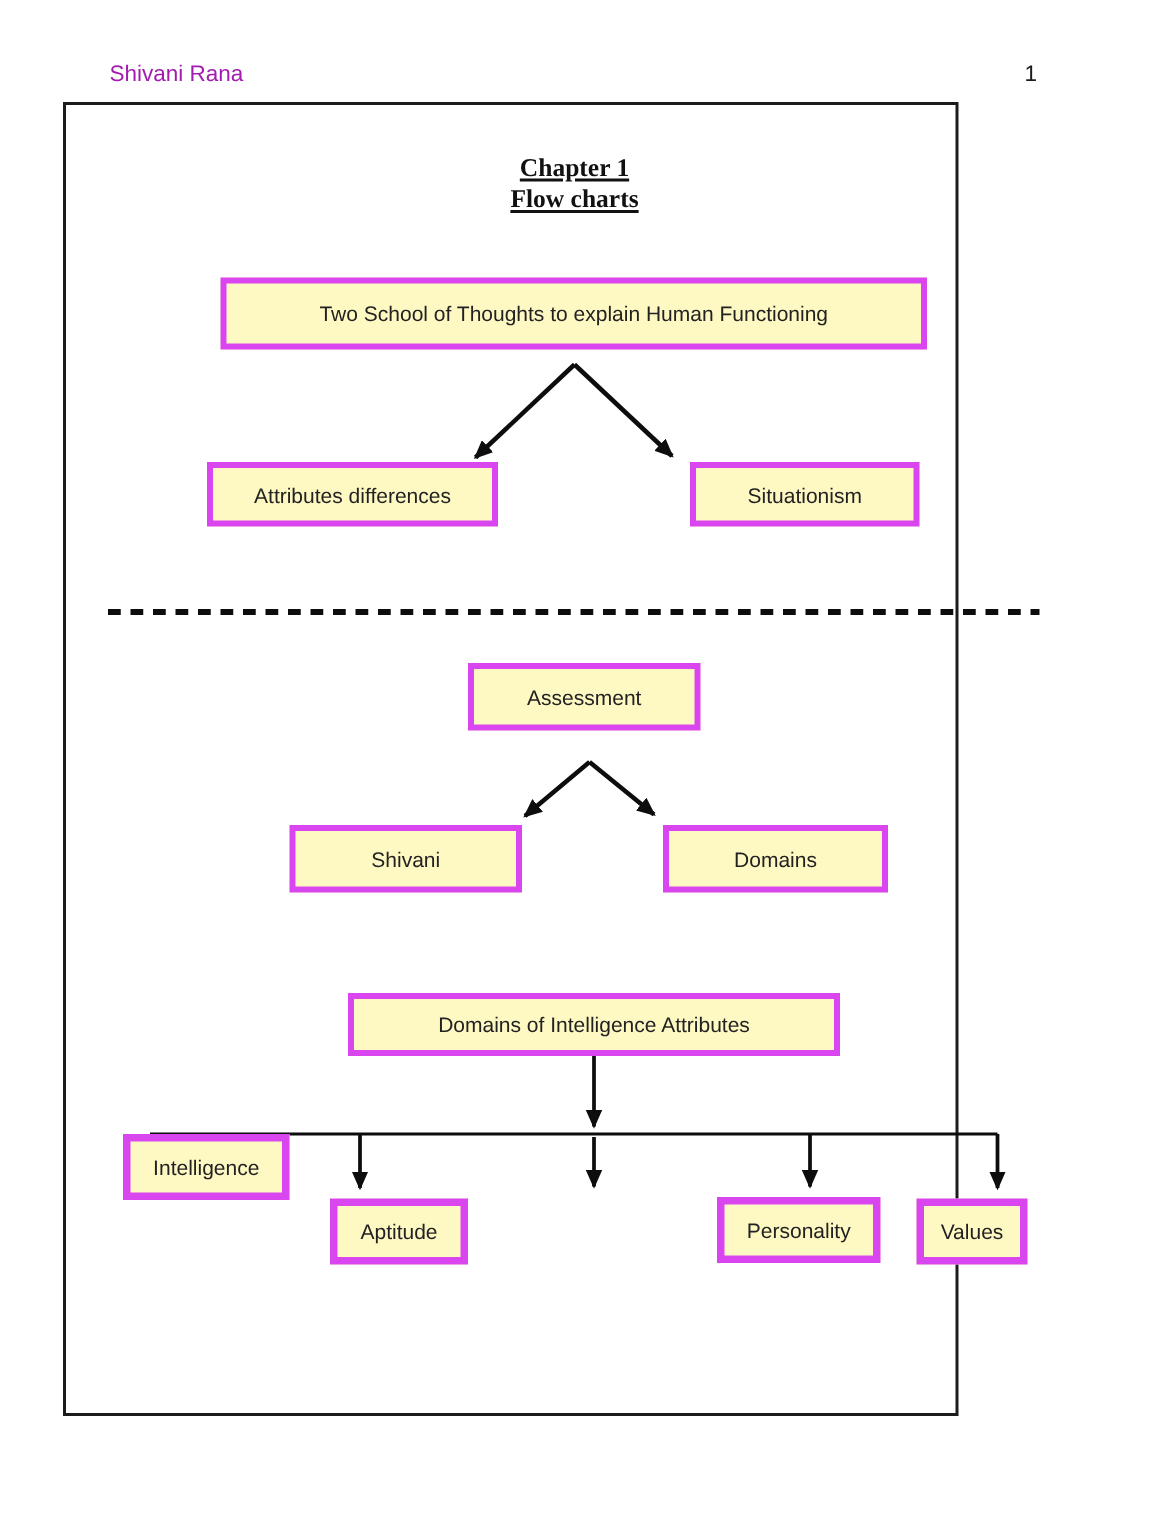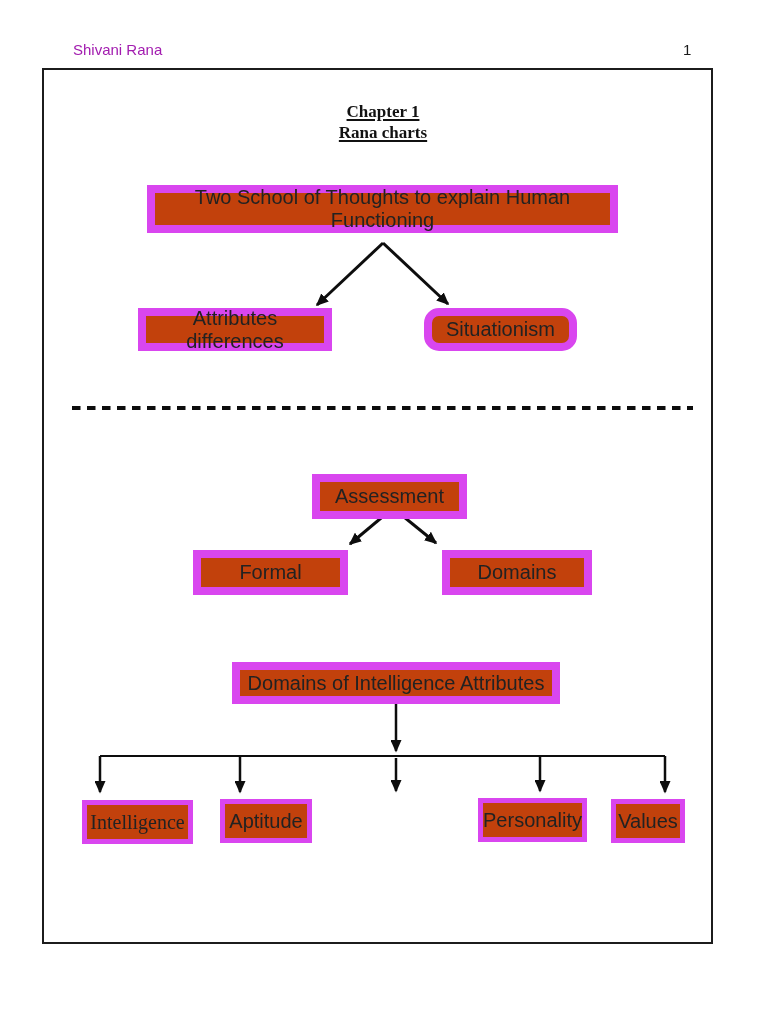--- a/index.html
+++ b/index.html
@@ -25,21 +25,21 @@
     position: absolute;
     left: 683px;
     top: 41px;
     font-size: 15px;
     color: #1a1a1a;
   }
   .page-frame {
     position: absolute;
     left: 42px;
     top: 68px;
-    width: 671px;
+    width: 597px;
     height: 876px;
     border: 2px solid #1c1c1c;
     box-sizing: border-box;
     background: #ffffff;
   }
   .frame-inner {
     position: relative;
     width: 678px;
     height: 872px;
   }
@@ -55,41 +55,41 @@
     line-height: 21px;
   }
   .doc-title .tline {
     text-decoration: underline;
     text-decoration-thickness: 2px;
     text-underline-offset: 2px;
   }
   .node {
     position: absolute;
     box-sizing: border-box;
-    border: 8px solid #d946ef;
-    background: #c2410c;
+    border: 4px solid #d946ef;
+    background: #fef9c3;
     display: flex;
     align-items: center;
     justify-content: center;
     text-align: center;
-    font-size: 20px;
+    font-size: 14px;
     color: #222222;
     z-index: 2;
   }
   .node.thick {
     border-width: 5px;
   }
   #node-two-schools   { left: 103px; top: 115px; width: 471px; height: 48px; }
   #node-individual    { left:  94px; top: 238px; width: 194px; height: 43px; }
-  #node-situationism  { left: 380px; top: 238px; width: 153px; height: 43px; border-radius: 15px; }
-  #node-assessment    { left: 268px; top: 404px; width: 155px; height: 45px; }
+  #node-situationism  { left: 416px; top: 238px; width: 153px; height: 43px; }
+  #node-assessment    { left: 268px; top: 372px; width: 155px; height: 45px; }
   #node-formal        { left: 149px; top: 480px; width: 155px; height: 45px; }
   #node-informal      { left: 398px; top: 480px; width: 150px; height: 45px; }
   #node-domains       { left: 188px; top: 592px; width: 328px; height: 42px; }
-  #node-intelligence  { left:  38px; top: 730px; width: 111px; height: 44px; font-family: Liberation Serif, serif; }
+  #node-intelligence  { left:  38px; top: 686px; width: 111px; height: 44px; }
   #node-aptitude      { left: 176px; top: 729px; width:  92px; height: 44px; }
   #node-interest      { left: 324px; top: 728px; width:  87px; height: 44px; }
   #node-personality   { left: 434px; top: 728px; width: 109px; height: 44px; }
   #node-values        { left: 567px; top: 729px; width:  74px; height: 44px; }
   .connector-layer {
     position: absolute;
     left: 0;
     top: 0;
     z-index: 1;
   }
@@ -98,21 +98,21 @@
 <body>
 
 <div class="page-header-author">Shivani Rana</div>
 <div class="page-header-number">1</div>
 
 <div class="page-frame">
   <div class="frame-inner">
 
     <div class="doc-title">
       <div class="tline">Chapter 1</div>
-      <div class="tline">Rana charts</div>
+      <div class="tline">Flow charts</div>
     </div>
 
     <svg class="connector-layer" width="678" height="872" viewBox="0 0 678 872">
       <defs>
         <marker id="ah" markerUnits="userSpaceOnUse" markerWidth="13" markerHeight="11" refX="11" refY="5.5" orient="auto">
           <path d="M0,0 L12.5,5.5 L0,11 z" fill="#0d0d0d"></path>
         </marker>
       </defs>
 
       <line x1="339" y1="173" x2="273" y2="235" stroke="#0d0d0d" stroke-width="3" marker-end="url(#ah)"></line>
@@ -133,21 +133,21 @@
       <line x1="496" y1="686" x2="496" y2="721" stroke="#0d0d0d" stroke-width="2.5" marker-end="url(#ah)"></line>
       <line x1="621" y1="686" x2="621" y2="722" stroke="#0d0d0d" stroke-width="2.5" marker-end="url(#ah)"></line>
     </svg>
 
     <div class="node" id="node-two-schools">Two School of Thoughts to explain Human Functioning</div>
 
     <div class="node" id="node-individual">Attributes differences</div>
     <div class="node" id="node-situationism">Situationism</div>
 
     <div class="node" id="node-assessment">Assessment</div>
-    <div class="node" id="node-formal">Formal</div>
+    <div class="node" id="node-formal">Shivani</div>
     <div class="node" id="node-informal">Domains</div>
 
     <div class="node" id="node-domains">Domains of Intelligence Attributes</div>
 
     <div class="node thick" id="node-intelligence">Intelligence</div>
     <div class="node thick" id="node-aptitude">Aptitude</div>
     <div class="node thick" id="node-personality">Personality</div>
     <div class="node thick" id="node-values">Values</div>
 
   </div>

